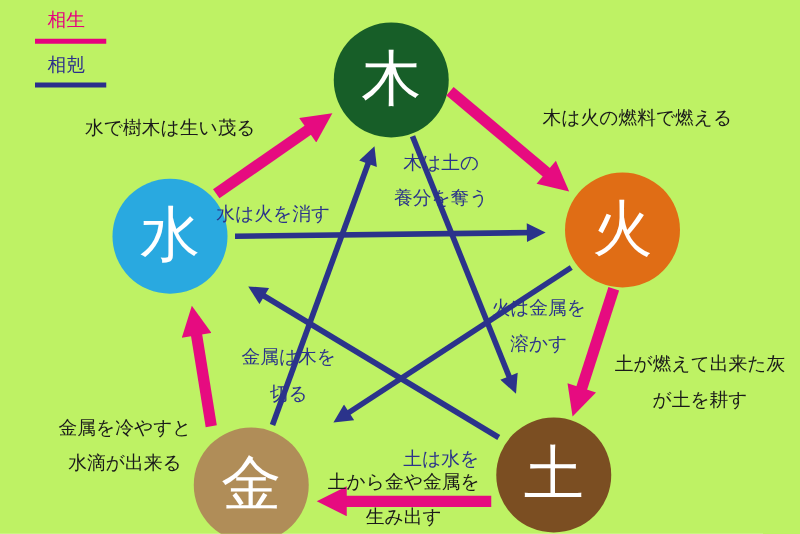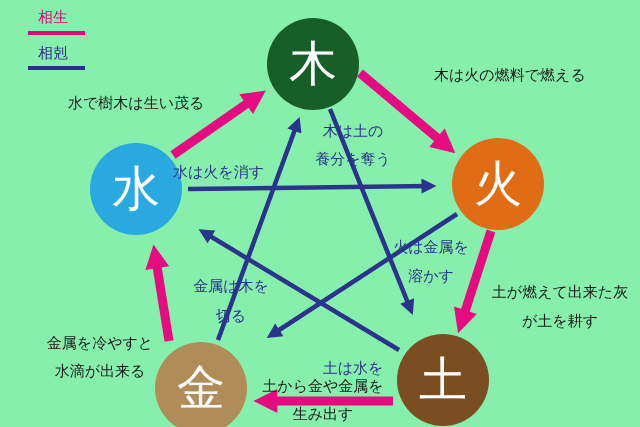--- a/index.html
+++ b/index.html
@@ -1,21 +1,21 @@
 <!DOCTYPE html>
 <html style="--c-g: #e60b80; --c-o: #2b338b;"><head>
 <meta charset="utf-8">
 <style>
   :root{
     --c-g:#e60b80; 
     --c-o:#2b338b; 
   }
   *{margin:0;padding:0;box-sizing:border-box;}
   body{background:#fff;font-family:"Liberation Sans","DejaVu Sans",sans-serif;}
-  .canvas{position:relative;width:640px;height:427px;background:#86efac;overflow:hidden;}
+  .canvas{position:relative;width:640px;height:427px;background:#bef264;overflow:hidden;}
 
   
   .legend{position:absolute;left:0;top:0;z-index:5;}
   .legend-label{position:absolute;font-size:15px;line-height:20px;white-space:nowrap;}
   .legend-label.l1{left:38px;top:7px;}
   .legend-label.l2{left:38px;top:43px;}
   .legend-bar{position:absolute;height:4px;width:57px;left:28px;}
   .legend-bar.b1{top:31px;}
   .legend-bar.b2{top:66px;}
 
@@ -34,21 +34,21 @@
   .el-fire {left:452px;top:138px;background:#e06d15;}
   .el-earth{left:397px;top:334px;background:#7b4e22;}
   .el-metal{left:155px;top:342px;background:#b08d58;}
   .el-water{left:90px;top:143px;background:#29a9e0;}
 
   
   .lbl{position:absolute;font-size:15px;line-height:28px;white-space:nowrap;z-index:4;color:#1a1a1a;}
   .lbl.center{text-align:center;}
   
   .lbl-g0{left:68px;top:89px;}
-  .lbl-g1{left:434px;top:61px;}
+  .lbl-g1{left:434px;top:81px;}
   .lbl-g2{left:484px;top:277px;width:152px;line-height:29px;}
   .lbl-g3{left:250px;top:372px;width:146px;}
   .lbl-g4{left:40px;top:285px;width:120px;margin-top:44px;}
   
   .lbl-o0{left:173px;top:158px;}
   .lbl-o1{left:305px;top:117px;width:96px;}
   .lbl-o2{left:384px;top:212px;width:94px;line-height:29px;margin-top:20px;}
   .lbl-o3{left:186px;top:271px;width:90px;line-height:30px;}
   .lbl-o4{left:310px;top:309px;width:86px;}
 </style>

